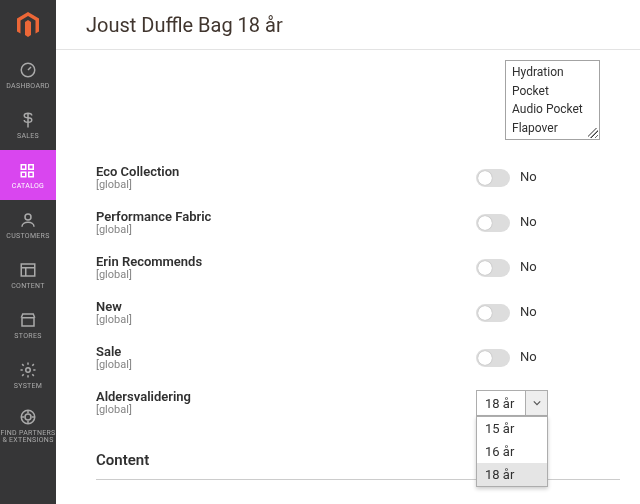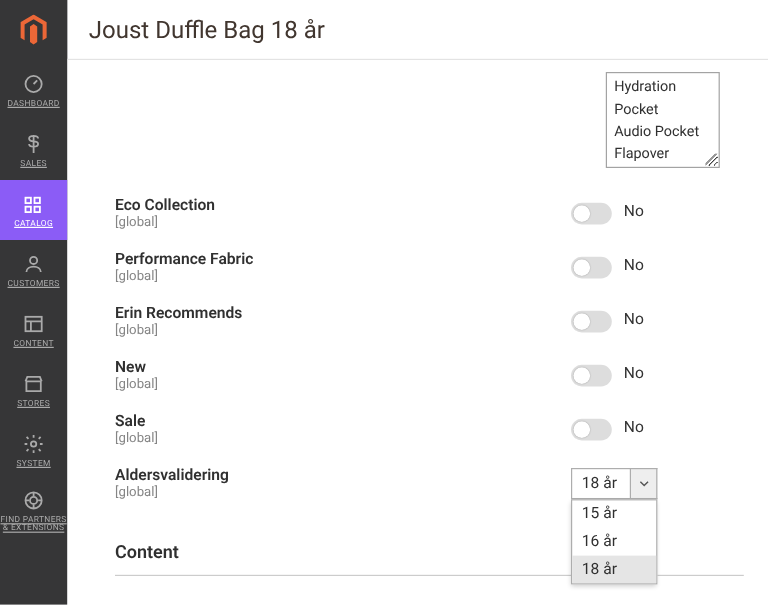--- a/index.html
+++ b/index.html
@@ -1,25 +1,25 @@
 <!DOCTYPE html>
 <html><head>
 <meta charset="utf-8">
 <style>
   * { margin: 0; padding: 0; box-sizing: border-box; }
   body { font-family: -apple-system, BlinkMacSystemFont, "Segoe UI", Roboto, Arial, sans-serif; font-size: 13px; color: #303030; background: #fff; width: 640px; height: 504px; overflow: hidden; }
   .app { display: flex; height: 100%; }
   .sidebar { width: 56px; background: #363637; display: flex; flex-direction: column; align-items: center; flex-shrink: 0; }
   .sidebar-item { width: 56px; height: 50px; display: flex; flex-direction: column; align-items: center; justify-content: center; color: #aaa; cursor: pointer; }
-  .sidebar-item.active { background: #8b5cf6; color: #fff; }
+  .sidebar-item.active { background: #d946ef; color: #fff; }
   .sidebar-item .icon { width: 20px; height: 20px; display: flex; align-items: center; justify-content: center; }
-  .sidebar-item .label { font-size: 7px; margin-top: 3px; letter-spacing: 0.3px; text-align: center; line-height: 1; text-decoration: underline; }
+  .sidebar-item .label { font-size: 7px; margin-top: 3px; letter-spacing: 0.3px; text-align: center; line-height: 1; }
   .sidebar-logo { width: 56px; height: 50px; display: flex; align-items: center; justify-content: center; background: #363637; }
   .main { flex: 1; display: flex; flex-direction: column; overflow: hidden; }
-  .header { height: 50px; display: flex; align-items: center; padding: 0 18px; border-bottom: 1px solid #e3e3e3; }
+  .header { height: 50px; display: flex; align-items: center; padding: 0 30px; border-bottom: 1px solid #e3e3e3; }
   .header-title { font-size: 20px; font-weight: 400; color: #41362f; }
   .body { flex: 1; overflow-y: auto; padding: 10px 20px 20px 40px; }
   .features-box { width: 95px; height: 80px; border: 1px solid #a3a3a3; margin-left: auto; margin-right: 20px; padding: 2px 6px; font-size: 12px; color: #303030; line-height: 1.55; position: relative; resize: both; overflow: hidden; }
   .features-box::after { content: ""; position: absolute; right: 1px; bottom: 1px; width: 10px; height: 10px; background: linear-gradient(135deg, transparent 0 40%, #999 40% 50%, transparent 50% 60%, #999 60% 70%, transparent 70%); }
   .form-rows { margin-top: 24px; }
   .form-row { display: flex; align-items: center; margin-bottom: 18px; }
   .form-label { width: 380px; padding-right: 20px; }
   .form-label .lbl { font-size: 13px; font-weight: 600; color: #303030; }
   .form-label .scope { font-size: 11px; color: #858585; display: block; line-height: 1.1; }
   .form-control { display: flex; gap: 10px; }

